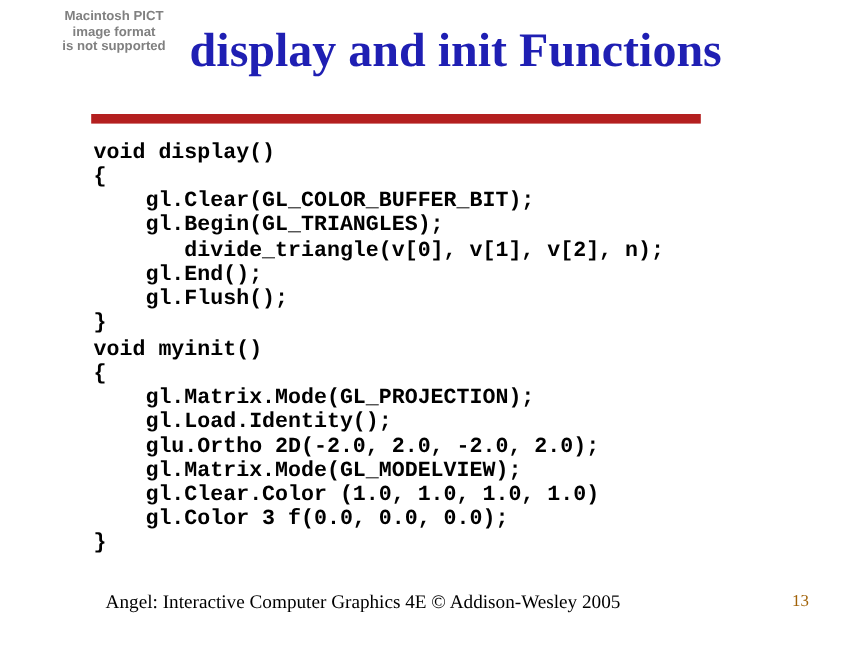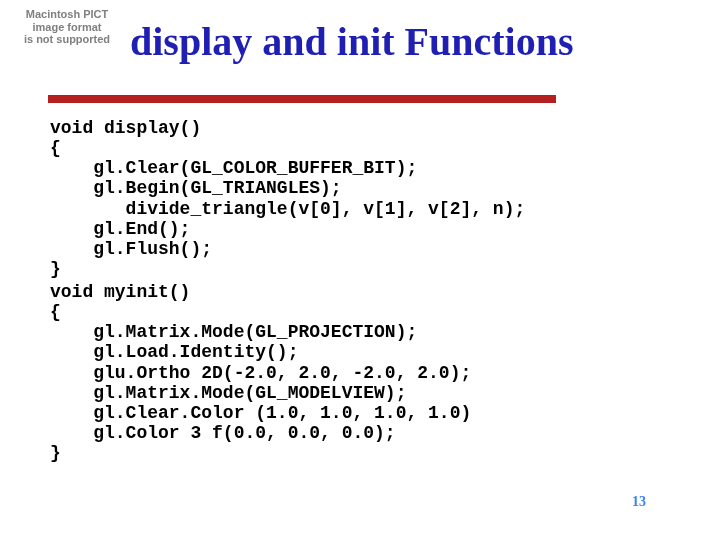--- a/index.html
+++ b/index.html
@@ -11,20 +11,21 @@
     font-family: "Times New Roman", Times, serif;
     color: #000000;
     position: relative;
     overflow: hidden;
   }
   .slide {
     width: 688px;
     height: 540px;
     position: relative;
     box-sizing: border-box;
+    margin-left: 28px;
   }
   .placeholder {
     position: absolute;
     top: 8px;
     left: 12px;
     width: 110px;
     font-family: Arial, Helvetica, sans-serif;
     font-size: 11px;
     font-weight: bold;
     color: #808080;
@@ -64,22 +65,21 @@
     left: 60px;
     bottom: 28px;
     font-size: 16px;
     color: #000000;
   }
   .page-num {
     position: absolute;
     right: 42px;
     bottom: 30px;
     font-size: 14px;
-    color: #3b82f6;
-    font-weight: bold;
+    color: #a16207;
   }
 </style>
 </head>
 <body>
 
 <div class="slide">
 
   <div class="placeholder">
     <span>Macintosh PICT</span><br>
     <span>image format</span><br>
@@ -102,16 +102,17 @@
   <div class="code-block code2">void myinit()
 {
     gl.Matrix.Mode(GL_PROJECTION);
     gl.Load.Identity();
     glu.Ortho 2D(-2.0, 2.0, -2.0, 2.0);
     gl.Matrix.Mode(GL_MODELVIEW);
     gl.Clear.Color (1.0, 1.0, 1.0, 1.0)
     gl.Color 3 f(0.0, 0.0, 0.0);
 }</div>
 
+  <div class="footer">Angel: Interactive Computer Graphics 4E © Addison-Wesley 2005</div>
 
   <div class="page-num">13</div>
 
 </div>
 
 </body></html>

